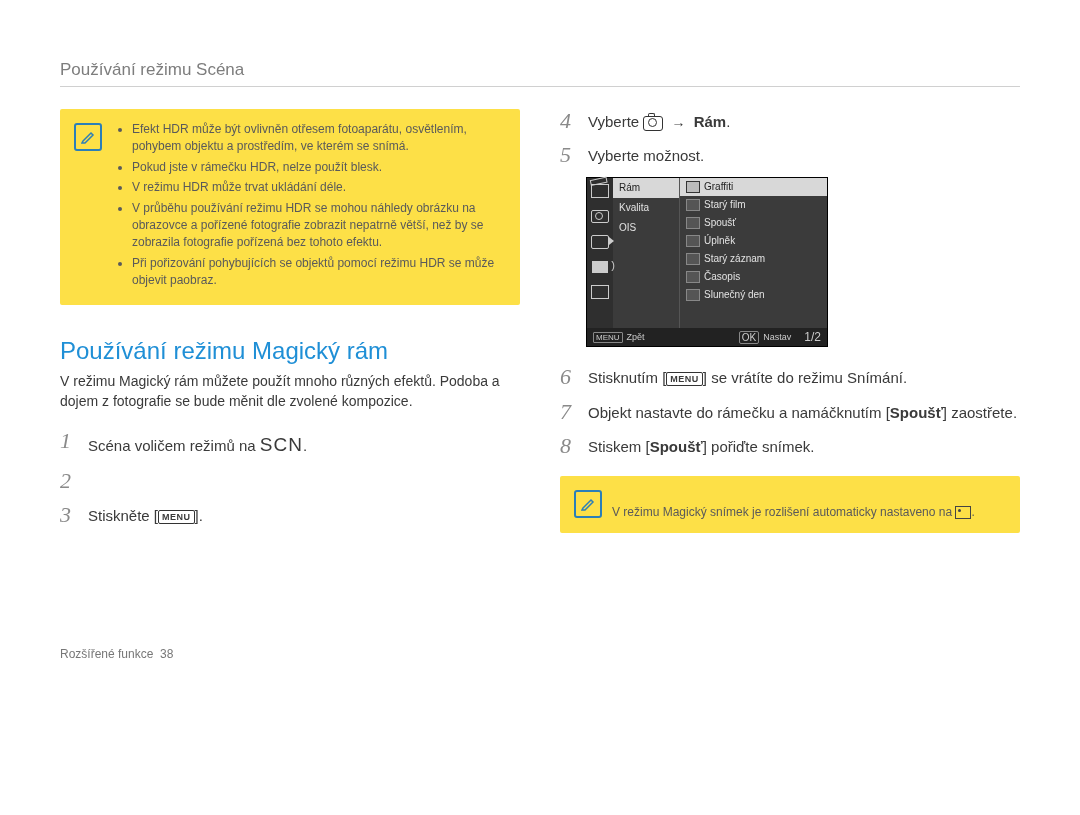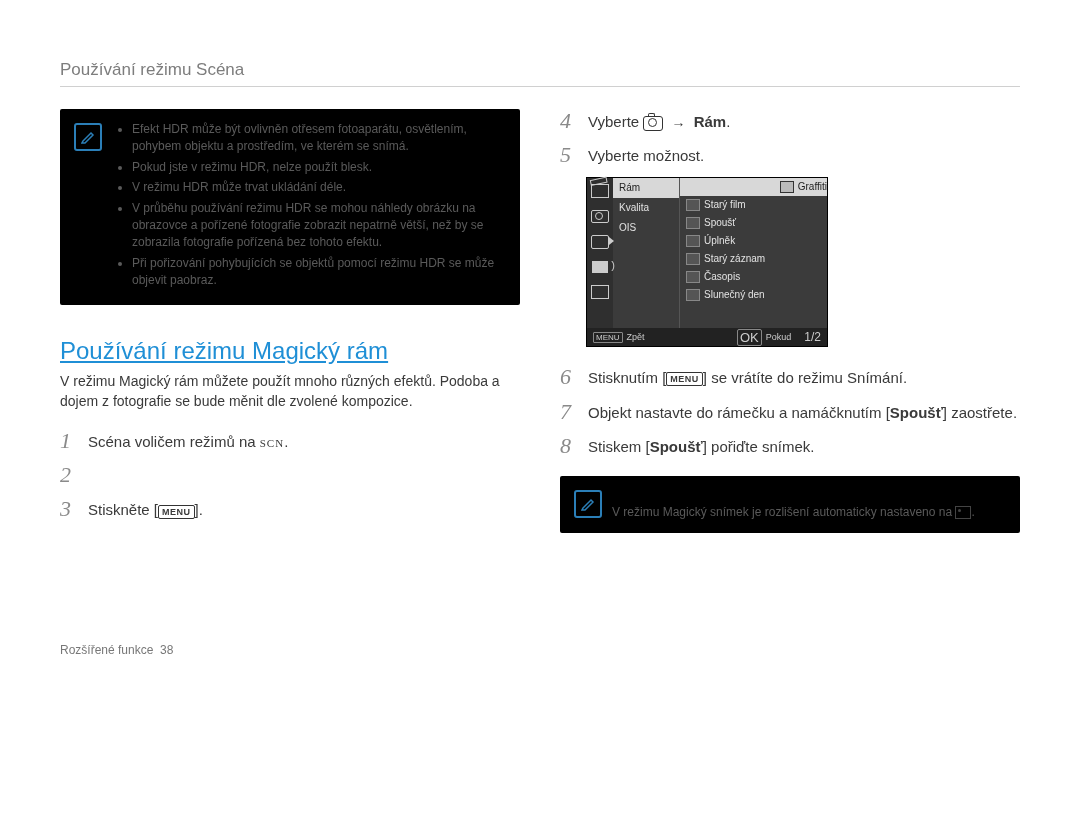--- a/index.html
+++ b/index.html
@@ -1,50 +1,50 @@
 <!DOCTYPE html>
 <html><head>
 <meta charset="utf-8">
 <style>
   html,body{margin:0;padding:0;background:#fff;font-family:Arial,Helvetica,sans-serif;color:#3a3a3a;}
   .page{width:1080px;height:815px;position:relative;box-sizing:border-box;padding:60px 60px 40px 60px;}
   .header{font-size:17px;color:#7d7d7d;padding-bottom:6px;border-bottom:1px solid #d0d0d0;margin-bottom:22px;}
   .cols{display:flex;gap:40px;}
   .col{flex:1;min-width:0;}
-  .notebox{background:#000000;border-radius:2px;padding:12px 16px 12px 56px;position:relative;font-size:12px;line-height:1.45;color:#5a5a5a;}
+  .notebox{background:#fde047;border-radius:2px;padding:12px 16px 12px 56px;position:relative;font-size:12px;line-height:1.45;color:#5a5a5a;}
   .notebox .noteicon{position:absolute;left:14px;top:14px;width:24px;height:24px;border:2px solid #2b7fb8;border-radius:3px;display:flex;align-items:center;justify-content:center;}
   .notebox ul{margin:0;padding-left:16px;}
   .notebox li{margin-bottom:3px;}
-  h2.section{color:#1f8fd6;font-weight:normal;font-size:24px;margin:32px 0 6px 0;text-decoration:underline;}
+  h2.section{color:#1f8fd6;font-weight:normal;font-size:24px;margin:32px 0 6px 0;}
   .bodytext{font-size:14px;line-height:1.45;}
   .steps{margin-top:18px;}
   .step{display:flex;align-items:flex-start;margin-bottom:10px;font-size:15px;}
   .step .num{font-family:Georgia,"Times New Roman",serif;font-style:italic;font-size:22px;color:#8a8a8a;width:28px;flex-shrink:0;line-height:1.1;}
   .step .txt{line-height:1.45;padding-top:2px;}
-  .scn{font-family:Liberation Serif, serif;letter-spacing:1px;font-size:11px;}
+  .scn{font-family:Liberation Sans, sans-serif;letter-spacing:1px;font-size:19px;}
   .menubox{display:inline-block;border:1.5px solid #333;border-radius:2px;font-size:9px;font-weight:bold;padding:0 3px;line-height:12px;vertical-align:middle;letter-spacing:0.5px;}
   .camglyph{display:inline-flex;width:18px;height:13px;border:1.5px solid #333;border-radius:3px;vertical-align:middle;position:relative;}
   .camglyph::before{content:"";position:absolute;top:-4px;left:4px;width:5px;height:3px;border:1.5px solid #333;border-bottom:none;border-radius:2px 2px 0 0;}
   .camglyph::after{content:"";position:absolute;top:1px;left:4px;width:7px;height:7px;border:1.5px solid #333;border-radius:50%;}
   .arrow{display:inline-block;margin:0 4px;font-size:14px;}
   .lcd{width:240px;margin:8px 0 4px 26px;background:#3b3b3b;border:1px solid #000;font-size:11px;color:#e2e2e2;}
   .lcd-body{display:flex;height:150px;}
   .lcd-left{width:26px;background:#2f2f2f;display:flex;flex-direction:column;align-items:center;padding-top:6px;gap:12px;}
   .lcd-left .ico{width:16px;height:12px;display:block;}
   .lcd-mid{width:66px;background:#3b3b3b;border-right:1px solid #555;}
   .lcd-mid .row{height:20px;line-height:20px;padding-left:6px;font-size:10px;}
   .lcd-mid .row.sel{background:#d8d8d8;color:#222;}
   .lcd-right{flex:1;background:#3b3b3b;}
   .lcd-right .row{height:18px;line-height:18px;padding-left:6px;font-size:10px;display:flex;align-items:center;gap:4px;}
-  .lcd-right .row.sel{background:#d8d8d8;color:#222;justify-content:flex-end;}
+  .lcd-right .row.sel{background:#d8d8d8;color:#222;}
   .thumb{width:12px;height:10px;border:1px solid #888;display:inline-block;background:#555;}
   .lcd-right .row.sel .thumb{border-color:#333;background:#bbb;}
   .lcd-foot{height:18px;background:#222;display:flex;align-items:center;font-size:9px;color:#ccc;padding:0 6px;justify-content:space-between;}
   .lcd-foot .seg{display:flex;align-items:center;gap:4px;}
-  .okbox{border:1px solid #888;border-radius:2px;font-size:13px;padding:0 2px;}
+  .okbox{border:1px solid #888;border-radius:2px;font-size:10px;padding:0 2px;}
   .smallmenu{border:1px solid #888;border-radius:1px;font-size:8px;padding:0 2px;}
   .footer{text-align:left;font-size:12px;color:#777;margin-top:110px;}
   .notebox.small{padding:28px 14px 12px 52px;margin-top:18px;}
   .notebox.small .txt{font-size:12px;}
   .imgicon{display:inline-block;width:14px;height:11px;border:1.5px solid #444;vertical-align:middle;position:relative;}
   .imgicon::after{content:"";position:absolute;left:2px;top:2px;width:3px;height:3px;border-radius:50%;background:#444;}
   .vid{width:16px;height:11px;border:1.5px solid #ccc;border-radius:2px;position:relative;}
   .vid::after{content:"";position:absolute;right:-6px;top:1px;width:0;height:0;border-left:5px solid #ccc;border-top:4px solid transparent;border-bottom:4px solid transparent;}
   .spk{width:12px;height:10px;background:#ccc;position:relative;}
   .spk::after{content:")";position:absolute;right:-7px;top:-2px;font-size:11px;color:#ccc;}
@@ -62,21 +62,21 @@
 
     <div class="col">
       <div class="notebox">
         <span class="noteicon">
           <svg width="14" height="14" viewBox="0 0 14 14">
               <path d="M2 11 L10 3 L12 5 L4 13 L1 13 Z" fill="none" stroke="#2b7fb8" stroke-width="1.5"></path>
             </svg>
         </span>
         <ul>
           <li>Efekt HDR může být ovlivněn otřesem fotoaparátu, osvětlením, pohybem objektu a prostředím, ve kterém se snímá.</li>
-          <li>Pokud jste v režimu HDR, nelze použít blesk.</li>
+          <li>Pokud jste v rámečku HDR, nelze použít blesk.</li>
           <li>V režimu HDR může trvat ukládání déle.</li>
           <li>V průběhu používání režimu HDR se mohou náhledy obrázku na obrazovce a pořízené fotografie zobrazit nepatrně větší, než by se zobrazila fotografie pořízená bez tohoto efektu.</li>
           <li>Při pořizování pohybujících se objektů pomocí režimu HDR se může objevit paobraz.</li>
         </ul>
       </div>
 
       <h2 class="section">Používání režimu Magický rám</h2>
       <div class="bodytext">V režimu Magický rám můžete použít mnoho různých efektů. Podoba a dojem z fotografie se bude měnit dle zvolené kompozice.</div>
 
       <div class="steps">
@@ -161,21 +161,21 @@
                 <span class="thumb"></span>
                 <span>Slunečný den</span>
               </div>
           </div>
         </div>
         <div class="lcd-foot">
           <span class="seg">
               <span class="smallmenu">MENU</span> 
               <span>Zpět</span>
             </span>
-          <span class="seg"><span class="okbox">OK</span> <span>Pokud</span>&nbsp;&nbsp;<span style="font-size:12px;">1/2</span></span>
+          <span class="seg"><span class="okbox">OK</span> <span>Nastav</span>&nbsp;&nbsp;<span style="font-size:12px;">1/2</span></span>
         </div>
       </div>
 
       <div class="steps">
         <div class="step">
           <span class="num">6</span>
           <span class="txt">
             <span>Stisknutím [</span><span class="menubox">MENU</span><span>] se vrátíte do režimu Snímání.</span>
           </span>
         </div>

